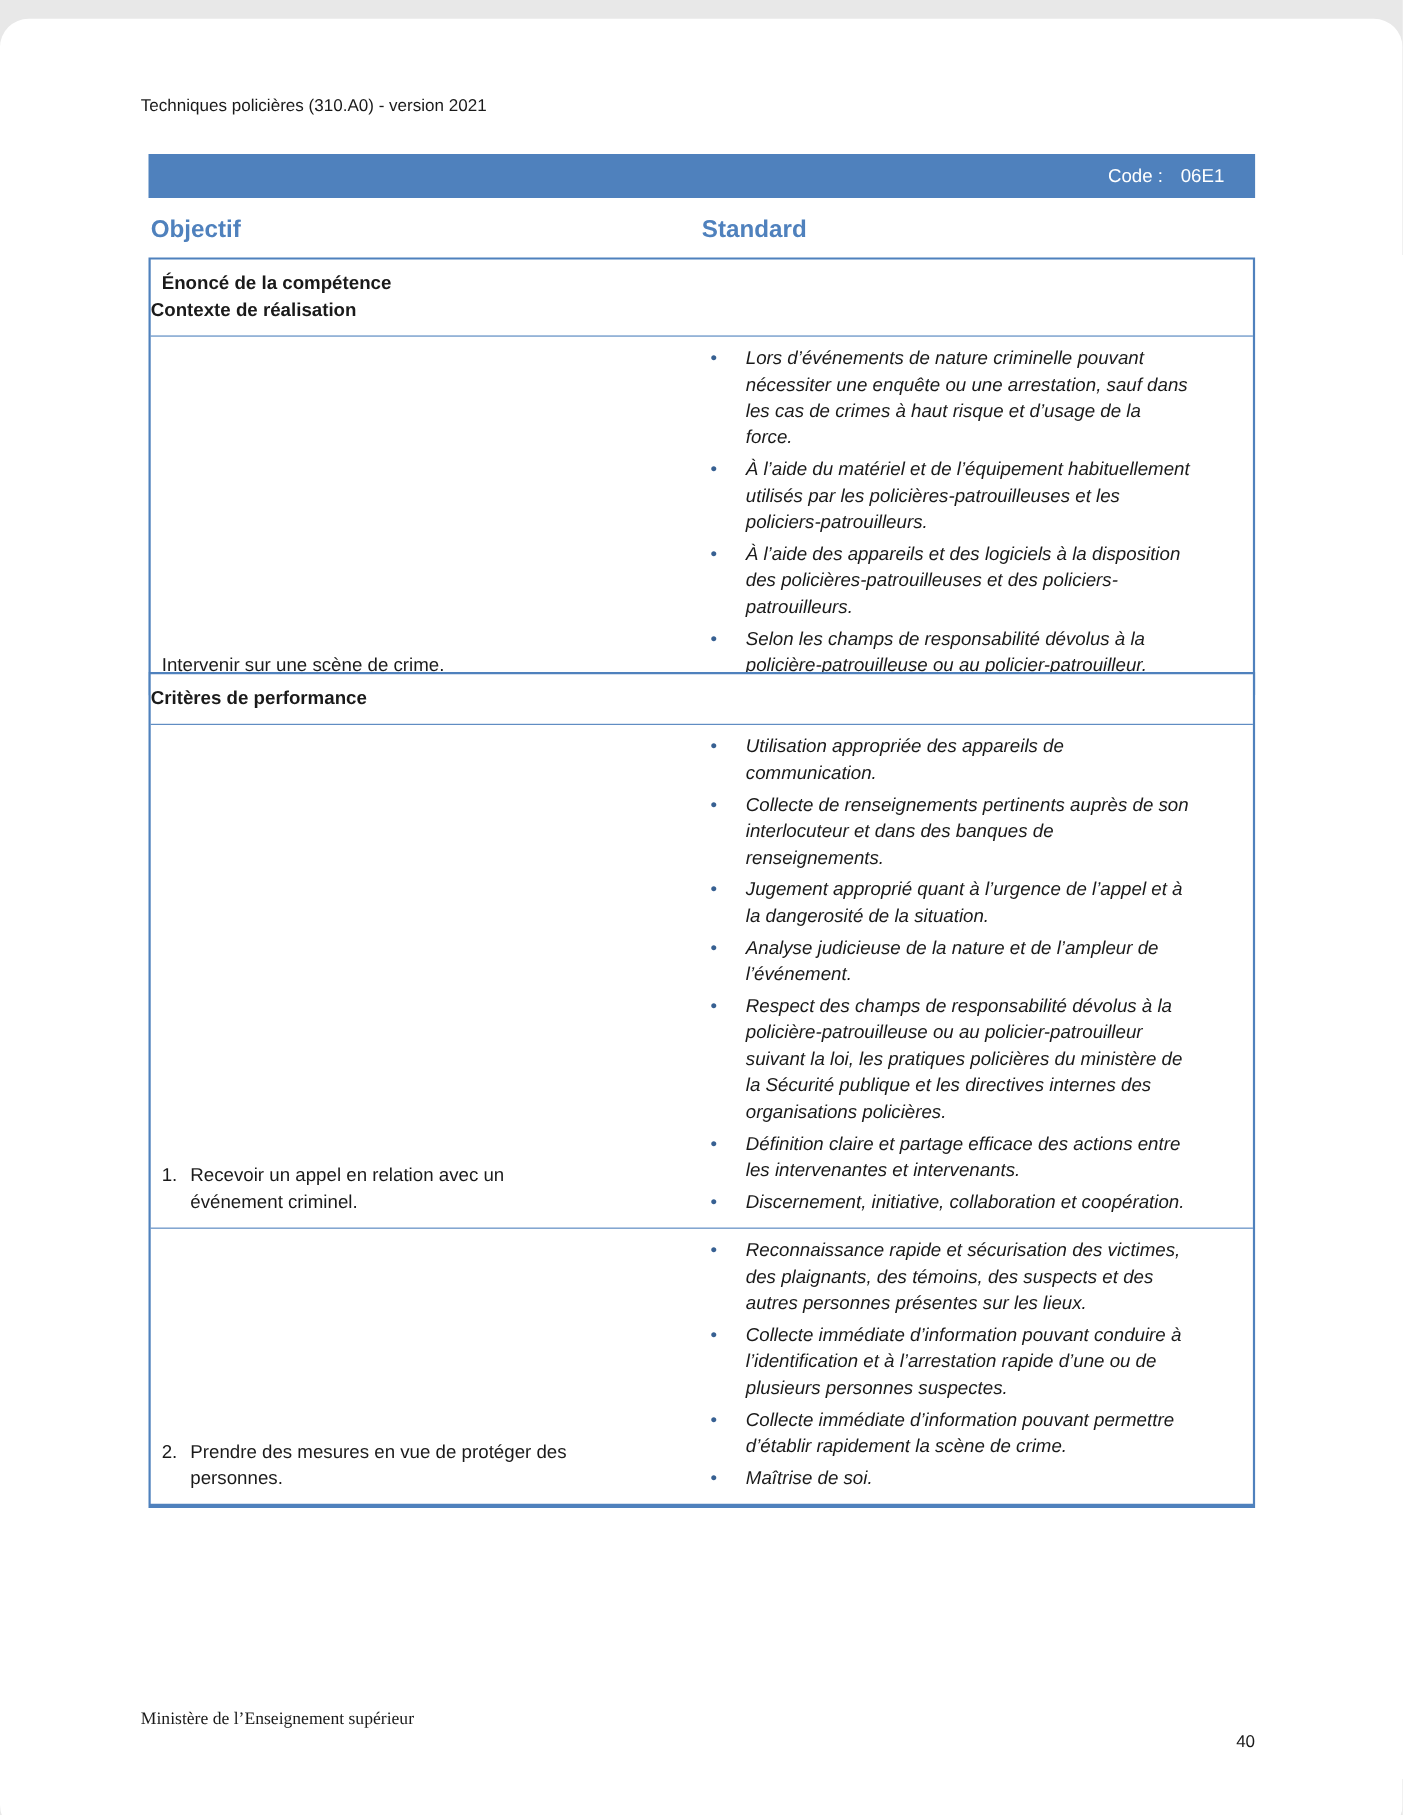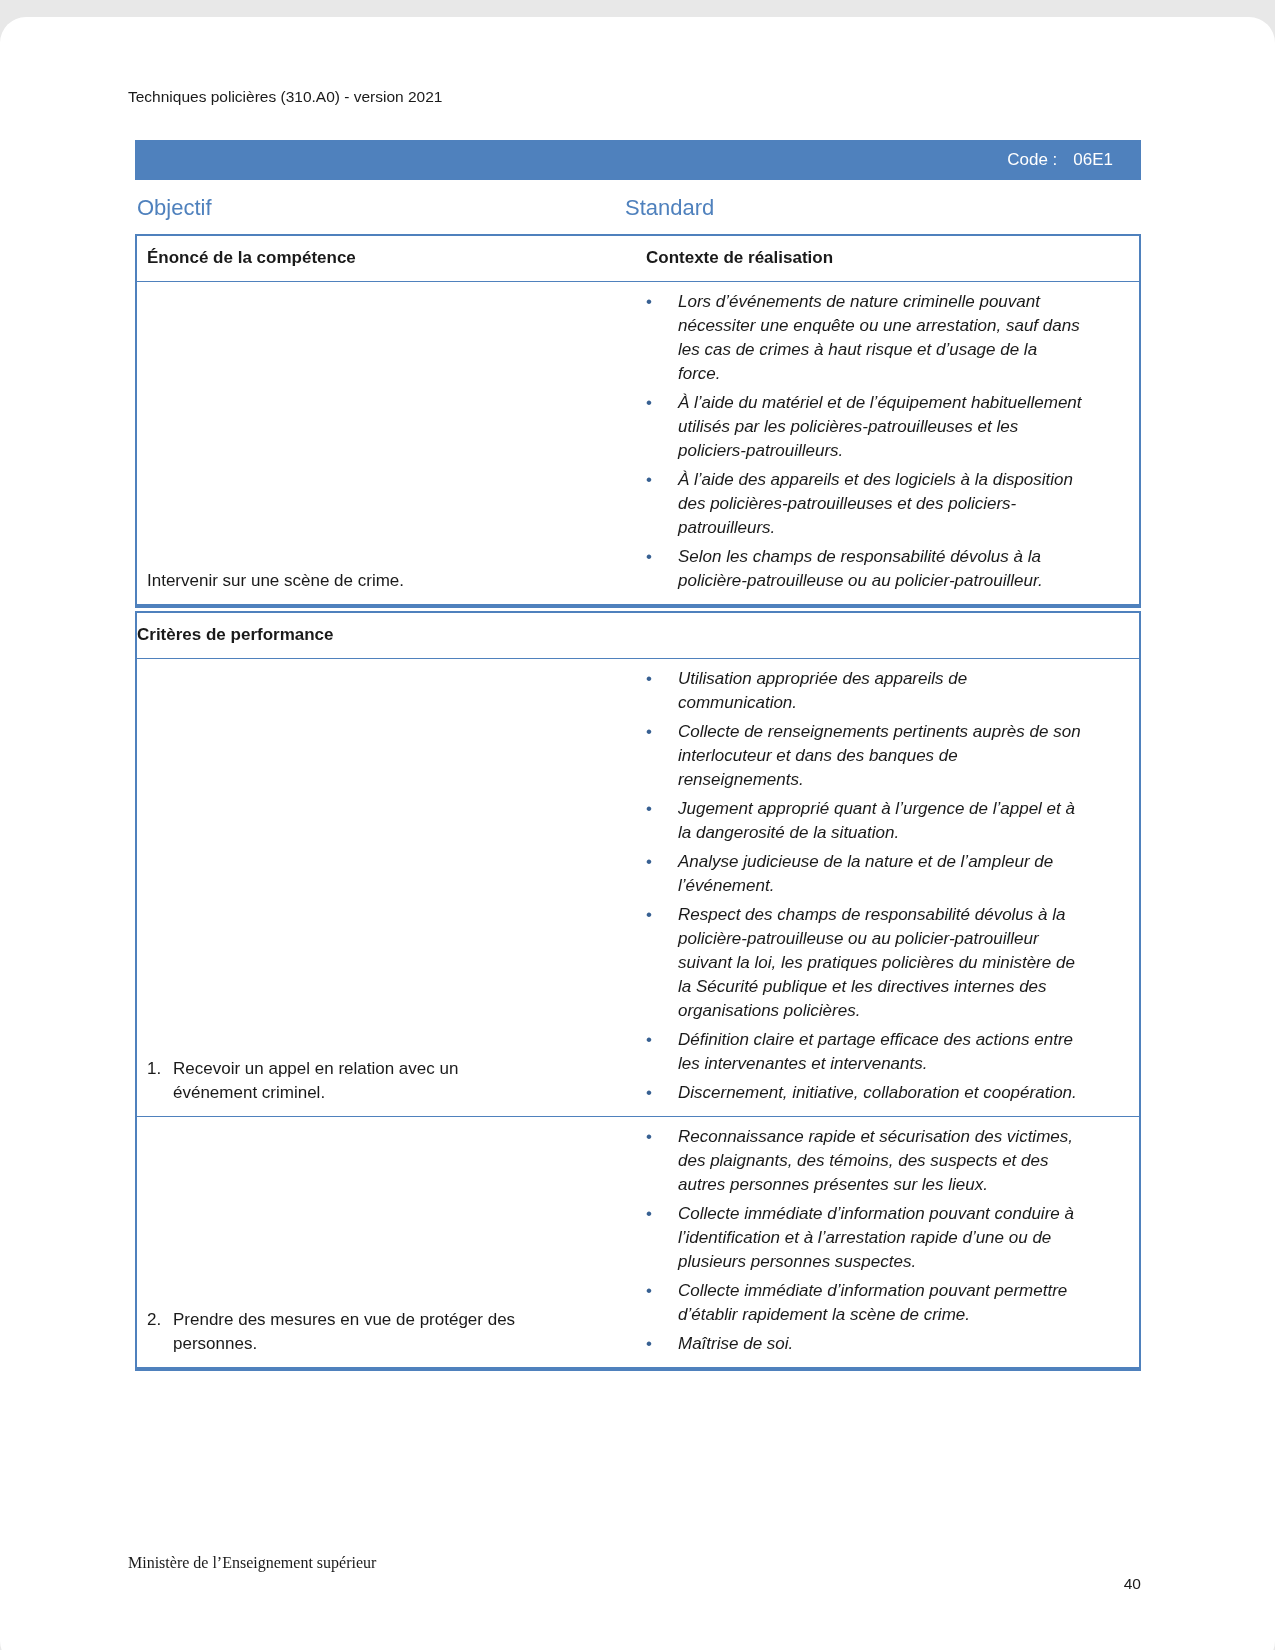--- a/index.html
+++ b/index.html
@@ -22,38 +22,39 @@
     width:1006px; height:40px;
     background:#4F81BD; color:#ffffff;
     display:flex; align-items:center; justify-content:flex-end;
     padding-right:28px; box-sizing:border-box;
     font-size:17px;
   }
   .banner .code-label { margin-right:16px; }
   .section-headings {
     position:absolute; left:135px; top:178px;
     width:1006px; height:30px;
-    color:#4F81BD; font-weight:normal; font-size:22px;
+    color:#4F81BD; font-weight:bold; font-size:22px;
   }
   .heading-left  { position:absolute; left:2px;   top:0; }
-  .heading-right { position:absolute; left:490px; top:0; }
+  .heading-right { position:absolute; left:503px; top:0; }
   .tbl {
     position:absolute; left:135px;
     width:1006px; box-sizing:border-box;
     border:2px solid #4F81BD; border-bottom-width:4px;
     background:#ffffff;
     font-size:17px; line-height:24px;
   }
   .tbl-1 { top:217px; }
   .tbl-2 { top:594px; }
   .tbl-header {
     display:flex;
     border-bottom:1px solid #4F81BD;
     font-weight:bold;
     padding:10px 0 11px 0;
+    flex-direction:column;
   }
   .tbl-row {
     display:flex;
     padding:8px 0 11px 0;
     align-items:flex-end;
   }
   .tbl-row + .tbl-row { border-top:1px solid #4F81BD; }
   .col-left {
     width:509px; flex:none; box-sizing:border-box;
     padding-left:10px; padding-right:110px;

